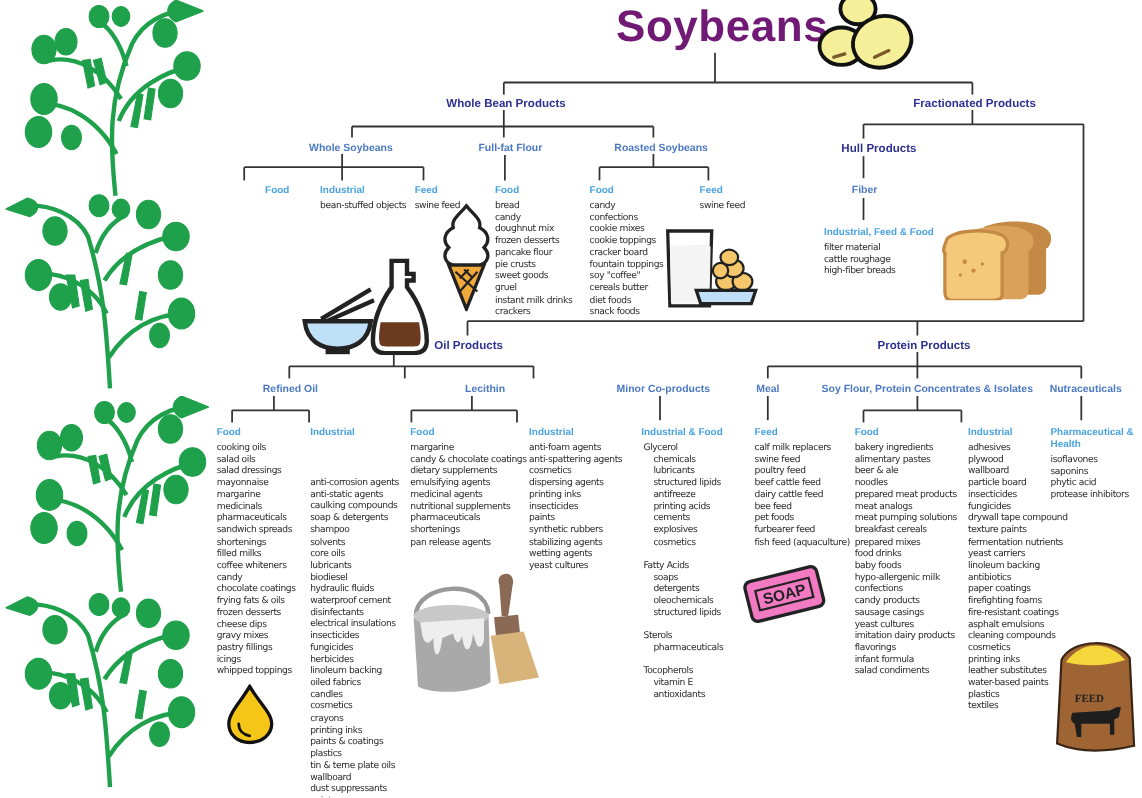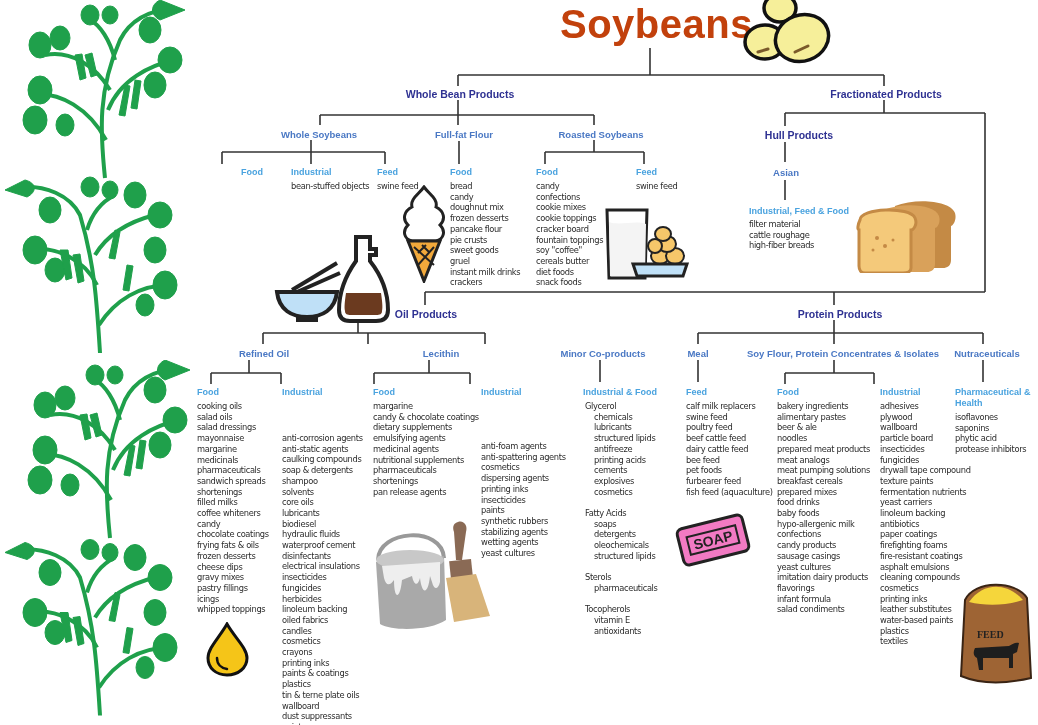--- a/index.html
+++ b/index.html
@@ -1,19 +1,19 @@
 <!DOCTYPE html>
 <html><head>
 <meta charset="utf-8">
 <style>
   html, body { margin:0; padding:0; background:#ffffff; }
   #root { position:relative; width:1038px; height:725px; overflow:hidden; background:#ffffff;
           font-family:"Liberation Sans", sans-serif; }
   svg.lines { position:absolute; left:0; top:0; width:1038px; height:725px; pointer-events:none; }
-  .title { position:absolute; left:560px; top:2px; font-size:40px; font-weight:bold; color:#c2410c;
+  .title { position:absolute; left:560px; top:2px; font-size:40px; font-weight:bold; color:#701a75;
            font-family:"Liberation Sans", sans-serif; letter-spacing:0.5px; }
   .h1 { position:absolute; font-size:10.5px; font-weight:bold; color:#2e3192; white-space:nowrap;
         transform:translateX(-50%); }
   .h2 { position:absolute; font-size:9.5px; font-weight:bold; color:#4a78c4; white-space:nowrap;
         transform:translateX(-50%); }
   .cat { position:absolute; font-size:9px; font-weight:bold; color:#4aa3df; white-space:nowrap; }
   .list { position:absolute; font-size:8.3px; color:#2b2b2b; line-height:10.7px; margin:0; padding:0;
           list-style:none; font-family:"DejaVu Sans", sans-serif; letter-spacing:-0.35px; white-space:nowrap; }
   .list li { margin:0; padding:0; }
   .list li.sub { padding-left:9px; }
@@ -196,21 +196,21 @@
 
   <div class="h1" style="left:460px;top:88px;">Whole Bean Products</div>
   <div class="h1" style="left:886px;top:88px;">Fractionated Products</div>
   <div class="h1" style="left:426px;top:308px;">Oil Products</div>
   <div class="h1" style="left:840px;top:308px;">Protein Products</div>
   <div class="h1" style="left:787px;top:129px;padding-left:24px;">Hull Products</div>
 
   <div class="h2" style="left:319px;top:129px;">Whole Soybeans</div>
   <div class="h2" style="left:464px;top:129px;">Full-fat Flour</div>
   <div class="h2" style="left:601px;top:129px;">Roasted Soybeans</div>
-  <div class="h2" style="left:786px;top:167px;">Asian</div>
+  <div class="h2" style="left:786px;top:167px;">Fiber</div>
   <div class="h2" style="left:264px;top:348px;">Refined Oil</div>
   <div class="h2" style="left:441px;top:348px;">Lecithin</div>
   <div class="h2" style="left:603px;top:348px;">Minor Co-products</div>
   <div class="h2" style="left:698px;top:348px;">Meal</div>
   <div class="h2" style="left:843px;top:348px;">Soy Flour, Protein Concentrates &amp; Isolates</div>
   <div class="h2" style="left:987px;top:348px;">Nutraceuticals</div>
 
   <div class="cat" style="left:241px;top:167px;">Food</div>
   <div class="cat" style="left:291px;top:167px;">Industrial</div>
   <ul class="list" style="left:291px;top:181px;">
@@ -323,21 +323,21 @@
       <li>candy &amp; chocolate coatings</li>
       <li>dietary supplements</li>
       <li>emulsifying agents</li>
       <li>medicinal agents</li>
       <li>nutritional supplements</li>
       <li>pharmaceuticals</li>
       <li>shortenings</li>
       <li>pan release agents</li>
     </ul>
   <div class="cat" style="left:481px;top:387px;">Industrial</div>
-  <ul class="list" style="left:481px;top:401px;margin-top:40px;">
+  <ul class="list" style="left:481px;top:401px;">
       <li>anti-foam agents</li>
       <li>anti-spattering agents</li>
       <li>cosmetics</li>
       <li>dispersing agents</li>
       <li>printing inks</li>
       <li>insecticides</li>
       <li>paints</li>
       <li>synthetic rubbers</li>
       <li>stabilizing agents</li>
       <li>wetting agents</li>

